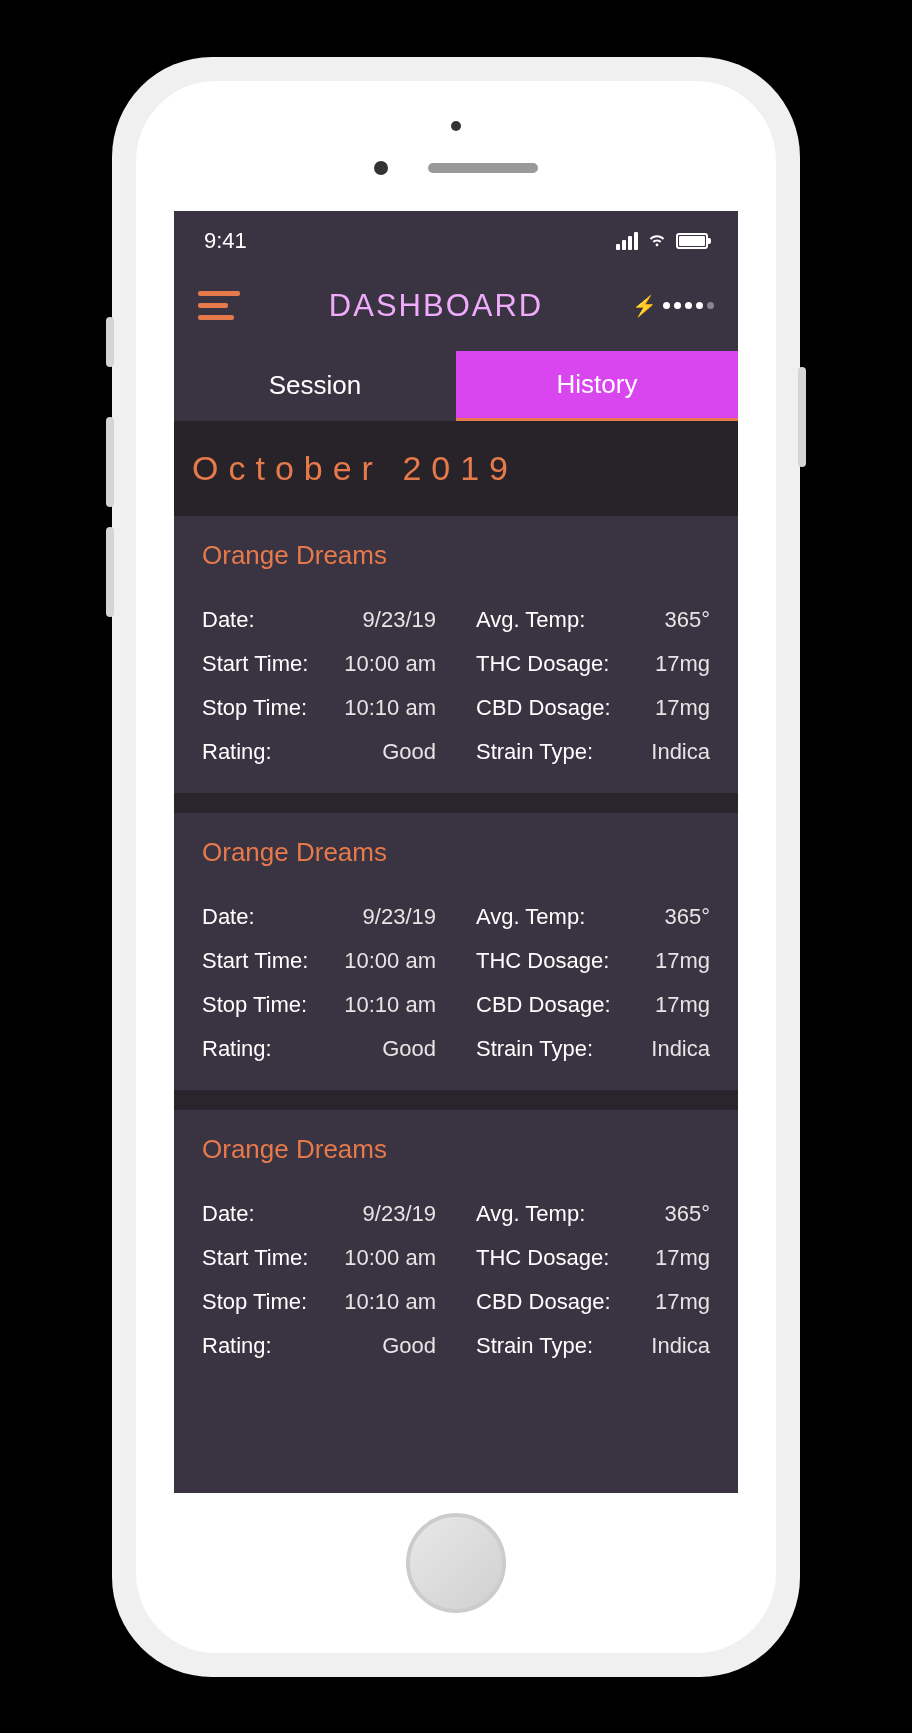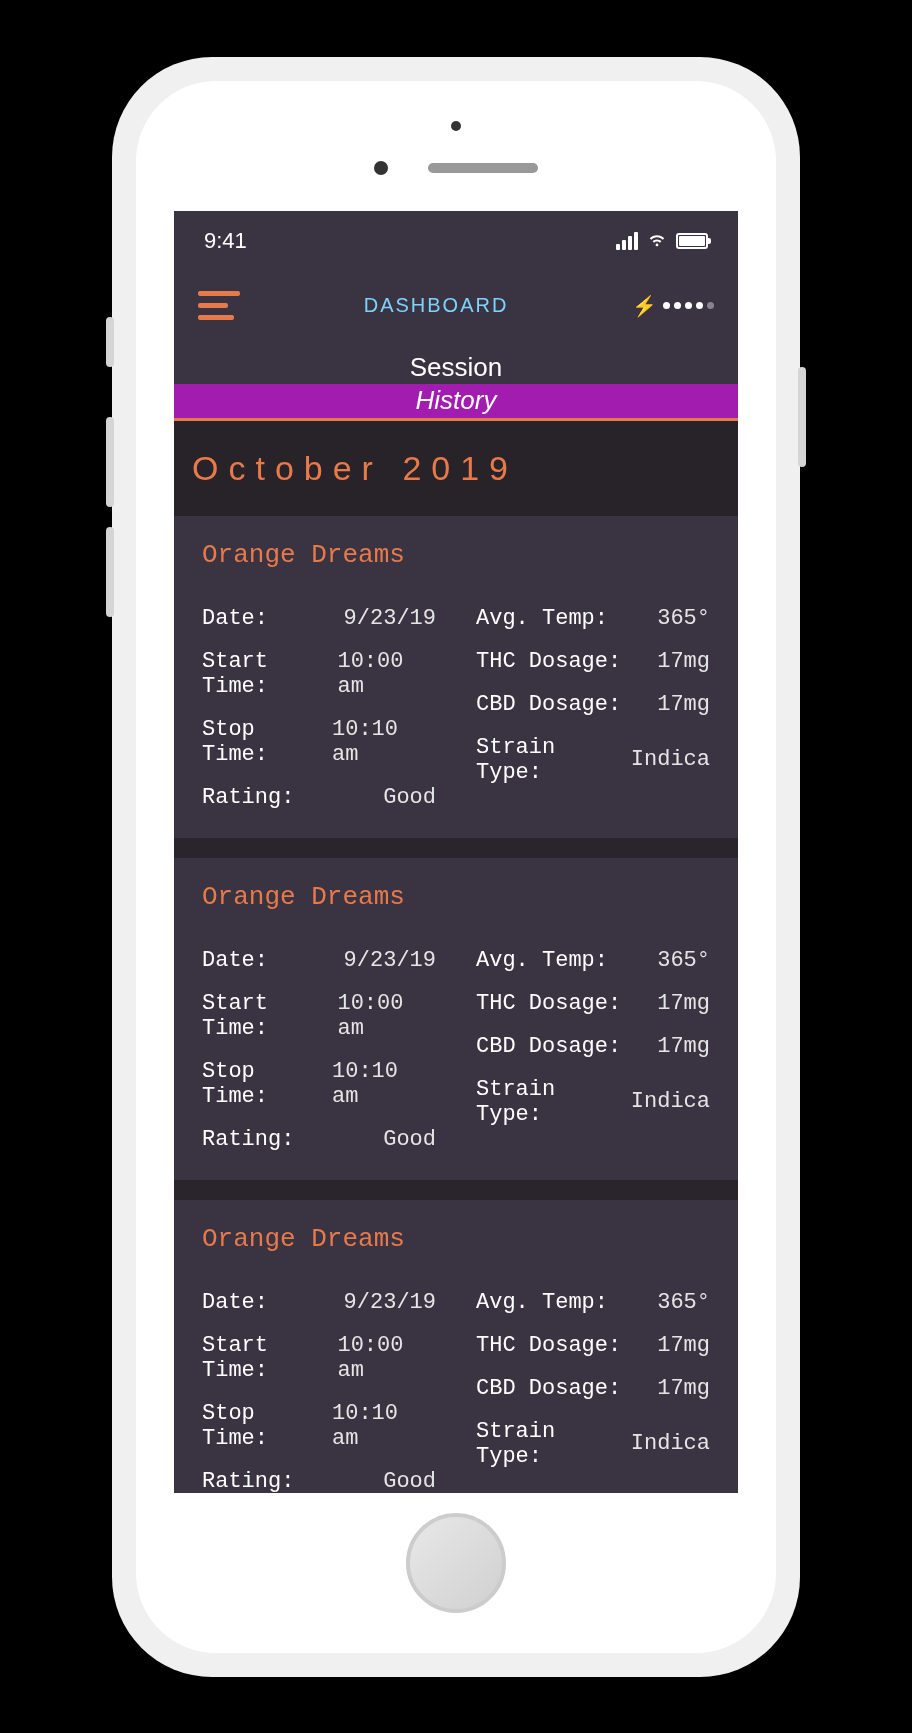--- a/index.html
+++ b/index.html
@@ -161,22 +161,22 @@
     }
     .hamburger span {
       height: 5px;
       background: #e67a4b;
       border-radius: 2px;
     }
     .hamburger span:nth-child(1){width:42px}
     .hamburger span:nth-child(2){width:30px}
     .hamburger span:nth-child(3){width:36px}
     .app-title {
-      color: #7dd3fc;
-      font-size: 20px;
+      color: #f0abfc;
+      font-size: 31px;
       font-weight: 400;
       letter-spacing: 2px;
     }
     .charge-indicator {
       display: flex;
       align-items: center;
       gap: 6px;
       color: #fff;
     }
     .bolt { font-size: 20px; }
@@ -186,49 +186,46 @@
       height: 7px;
       background: #fff;
       border-radius: 50%;
     }
     .dots span:last-child { opacity: 0.4; }
 
     .tabs {
       display: flex;
       height: 70px;
       margin-top: 10px;
-      flex-direction: column;
     }
     .tab {
       flex: 1;
       display: flex;
       align-items: center;
       justify-content: center;
       color: #fff;
       font-size: 26px;
       cursor: pointer;
     }
     .tab.active {
-      background: #a21caf;
+      background: #d946ef;
       border-bottom: 3px solid #e67a4b;
-      font-style: italic;
     }
 
     .month-header {
       background: #282329;
       padding: 28px 18px;
       color: #e67a4b;
       font-size: 34px;
       letter-spacing: 10px;
       font-weight: 300;
     }
 
     .cards {
       padding-bottom: 20px;
-      font-family: Liberation Mono, monospace;
     }
     .card {
       padding: 24px 28px 28px 28px;
       border-bottom: 20px solid #2a242c;
     }
     .card:last-child { border-bottom: none; }
     .card-title {
       color: #e67a4b;
       font-size: 26px;
       font-weight: 500;

